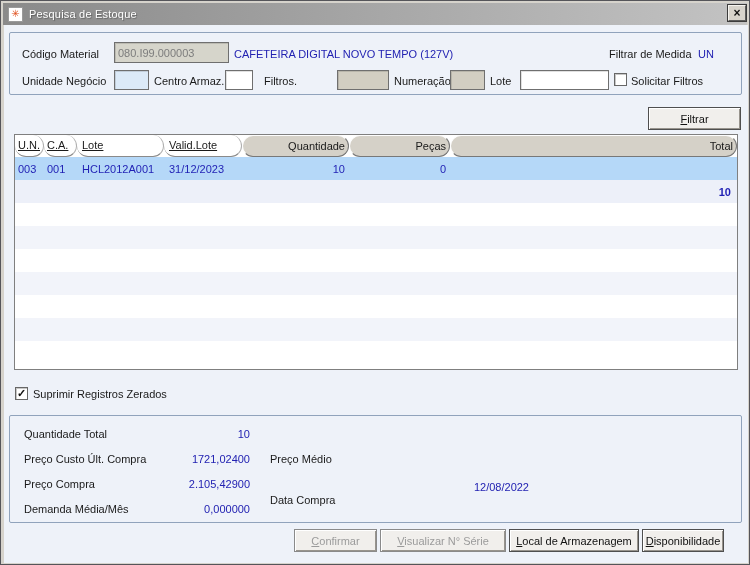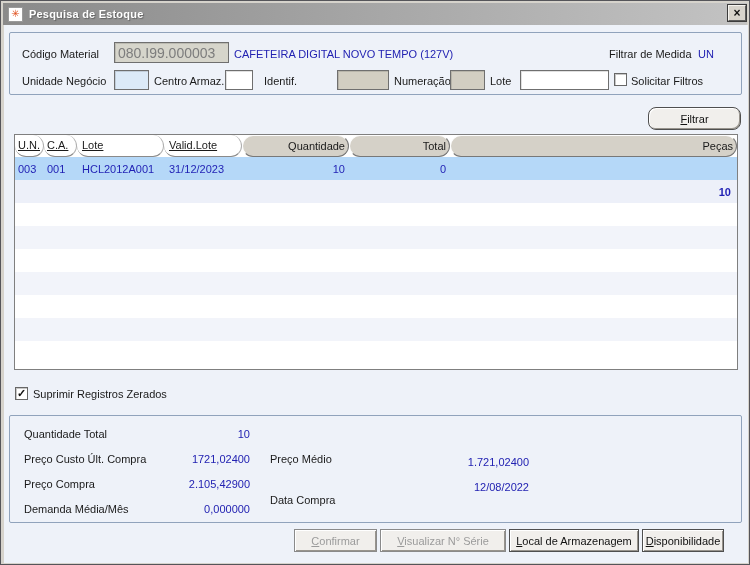--- a/index.html
+++ b/index.html
@@ -9,39 +9,39 @@
   .window { position:relative; width:750px; height:565px;
     background:#d6d3cc; border:1px solid #55555a; }
 
   
   .titlebar { position:absolute; left:2px; top:2px; width:744px; height:22px;
     background:linear-gradient(to right,#8a8a8a,#c3c3c3);
     display:flex; align-items:center; padding:0 5px; }
   .title-icon { width:15px; height:15px; background:#fff; border:1px solid #9a9a9a;
     display:flex; align-items:center; justify-content:center;
     color:#e0511e; font-size:10px; line-height:1; flex:0 0 auto; }
-  .title-text { color:#fff; font-weight:bold; margin-left:6px;
-    text-shadow:1px 1px 1px rgba(60,60,60,.55); letter-spacing:.2px; }
+  .title-text { color:#fff; font-weight:normal; margin-left:0;
+    text-shadow:1px 1px 1px rgba(60,60,60,.55); letter-spacing:.2px;padding-left:6px; }
   .close-btn { position:absolute; right:3px; top:4px; width:18px; height:16px;
     background:#d7d3cb; border:1px solid; border-color:#f6f4f0 #5c5c5c #5c5c5c #f6f4f0;
     box-shadow:0 0 0 1px #3c3c3c; display:flex; align-items:center; justify-content:center;
     font-weight:bold; font-size:12px; line-height:1; color:#111; cursor:default; }
 
   
   .client { position:absolute; left:3px; top:24px; width:744px; height:538px;
     background:#eef2f9; }
 
   .panel { position:absolute; border:1px solid #90a3bc; border-radius:2px; }
 
   .lbl { position:absolute; white-space:nowrap; color:#1a1a1a; }
   .bluetxt { color:#2222b2; }
 
   .tb-input { position:absolute; border:1px solid #6f6f6f;
     box-shadow:inset 1px 1px 0 rgba(0,0,0,.12);
-    font-family:"Liberation Sans",sans-serif; font-size:14px; padding:0 3px;
+    font-family:"Liberation Sans",sans-serif; font-size:11px; padding:0 3px;
     background:#fff; }
   .tb-input.disabled-gray { background:#d6d5cb; color:#7d7d7d; }
   .tb-input.disabled-tan  { background:#d2cec2; }
   .tb-input.bluefield     { background:#dceaf8; }
 
   .cb { position:absolute; width:13px; height:13px; background:#fff;
     border:1px solid #676767; box-shadow:inset 1px 1px 0 #c7c7c7;
     display:flex; align-items:center; justify-content:center;
     font-size:11px; font-weight:bold; line-height:1; color:#111; }
 
@@ -97,43 +97,43 @@
       <span class="lbl" style="left:12px; top:15px;">Código Material</span>
       <input class="tb-input disabled-gray" style="left: 104px; top: 9px; width: 115px; height: 21px;" readonly="" value="080.I99.000003">
       <span class="lbl bluetxt" style="left:224px; top:15px;">CAFETEIRA DIGITAL NOVO TEMPO (127V)</span>
       <span class="lbl" style="left:599px; top:15px;">Filtrar de Medida</span>
       <span class="lbl bluetxt" style="left:688px; top:15px;">UN</span>
 
       <span class="lbl" style="left:12px; top:42px;">Unidade Negócio</span>
       <input class="tb-input bluefield" style="left: 104px; top: 37px; width: 35px; height: 20px;">
       <span class="lbl" style="left:144px; top:42px;">Centro Armaz.</span>
       <input class="tb-input" style="left: 215px; top: 37px; width: 28px; height: 20px;">
-      <span class="lbl" style="left:254px; top:42px;">Identif.</span>
+      <span class="lbl" style="left:254px; top:42px;">Filtros.</span>
       <input class="tb-input disabled-tan" style="left: 327px; top: 37px; width: 52px; height: 20px;" readonly="">
       <span class="lbl" style="left:384px; top:42px;">Numeração</span>
       <input class="tb-input disabled-tan" style="left: 440px; top: 37px; width: 35px; height: 20px;" readonly="">
       <span class="lbl" style="left:480px; top:42px;">Lote</span>
       <input class="tb-input" style="left: 510px; top: 37px; width: 89px; height: 20px;">
       <span class="cb" style="left:604px; top:40px;"></span>
       <span class="lbl" style="left:621px; top:42px;">Solicitar Filtros</span>
     </div>
 
-    <div class="btn" style="left:644px; top:82px; width:93px;border-radius:8px;">
+    <div class="btn" style="left:644px; top:82px; width:93px;">
       <span class="btn-label">Filtrar</span>
     </div>
 
     <div class="grid">
       <div class="grow thead">
         <div class="th">U.N.</div>
         <div class="th">C.A.</div>
         <div class="th pad5">Lote</div>
         <div class="th pad5">Valid.Lote</div>
         <div class="th gray">Quantidade</div>
+        <div class="th gray">Peças</div>
         <div class="th gray">Total</div>
-        <div class="th gray">Peças</div>
       </div>
 
       <div class="grow trow selected">
         <div class="c">003</div>
         <div class="c">001</div>
         <div class="c5">HCL2012A001</div>
         <div class="c5">31/12/2023</div>
         <div class="num">10</div>
         <div class="num">0</div>
         <div class="num"></div>
@@ -161,21 +161,20 @@
     <span class="cb" style="left:11px; top:362px;">✓</span>
     <span class="lbl" style="left:29px; top:363px;">Suprimir Registros Zerados</span>
 
     <div class="panel" style="left:5px; top:390px; width:733px; height:108px;">
       <span class="lbl" style="left:14px; top:12px;">Quantidade Total</span>
       <span class="sum-val" style="left:90px; top:12px; width:150px;">10</span>
 
       <span class="lbl" style="left:14px; top:37px;">Preço Custo Últ. Compra</span>
       <span class="sum-val" style="left:90px; top:37px; width:150px;">1721,02400</span>
       <span class="lbl" style="left:260px; top:37px;">Preço Médio</span>
-      <span class="sum-val" style="left:330px; top:40px; width:189px;">1.721,02400</span>
 
       <span class="lbl" style="left:14px; top:62px;">Preço Compra</span>
       <span class="sum-val" style="left:90px; top:62px; width:150px;">2.105,42900</span>
       <span class="lbl" style="left:260px; top:78px;">Data Compra</span>
       <span class="sum-val" style="left:330px; top:65px; width:189px;">12/08/2022</span>
 
       <span class="lbl" style="left:14px; top:87px;">Demanda Média/Mês</span>
       <span class="sum-val" style="left:90px; top:87px; width:150px;">0,000000</span>
     </div>
 

